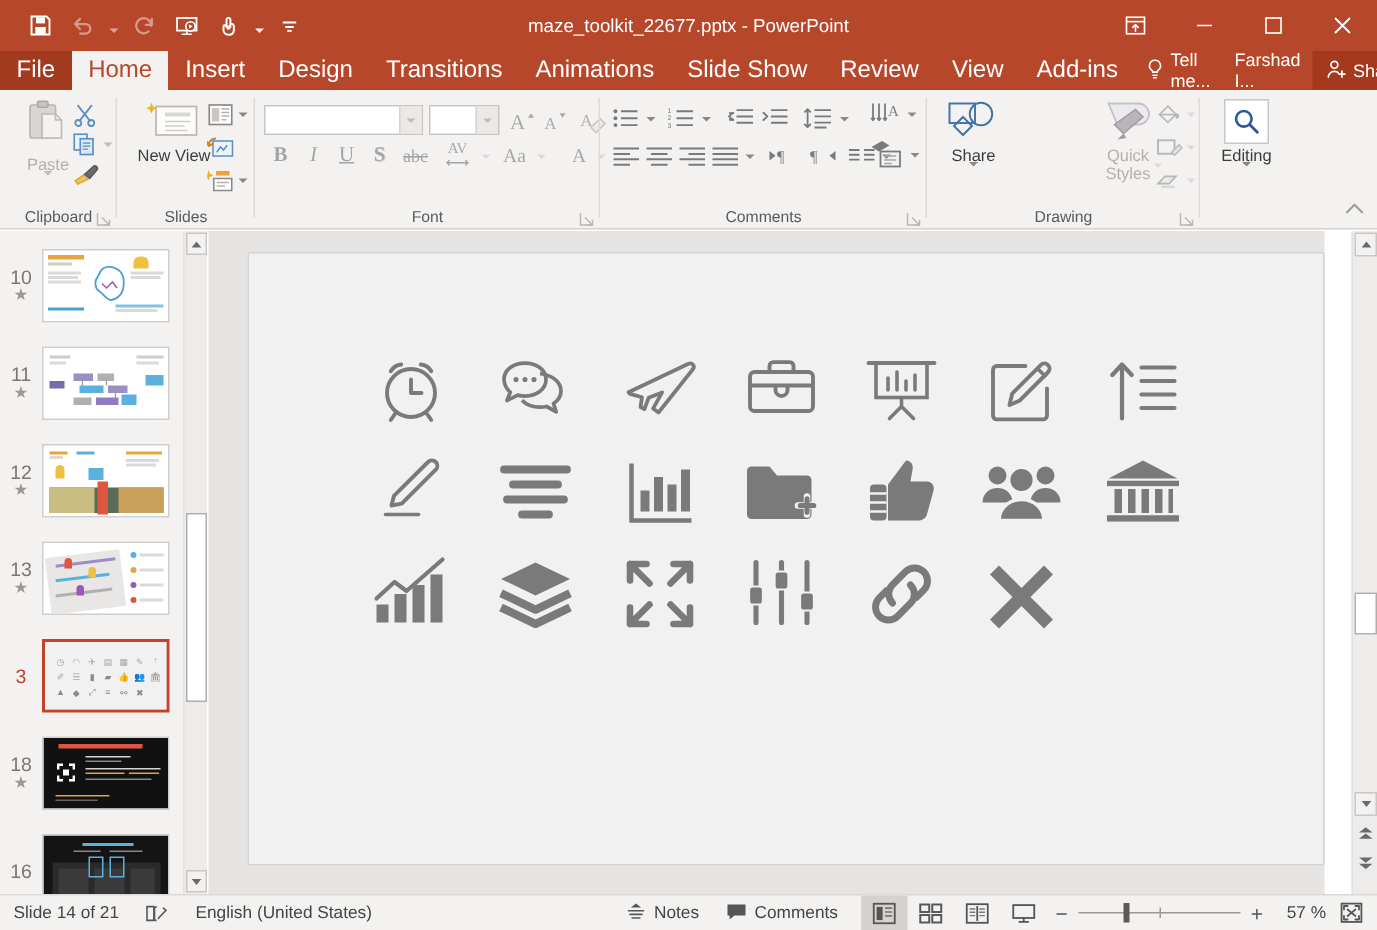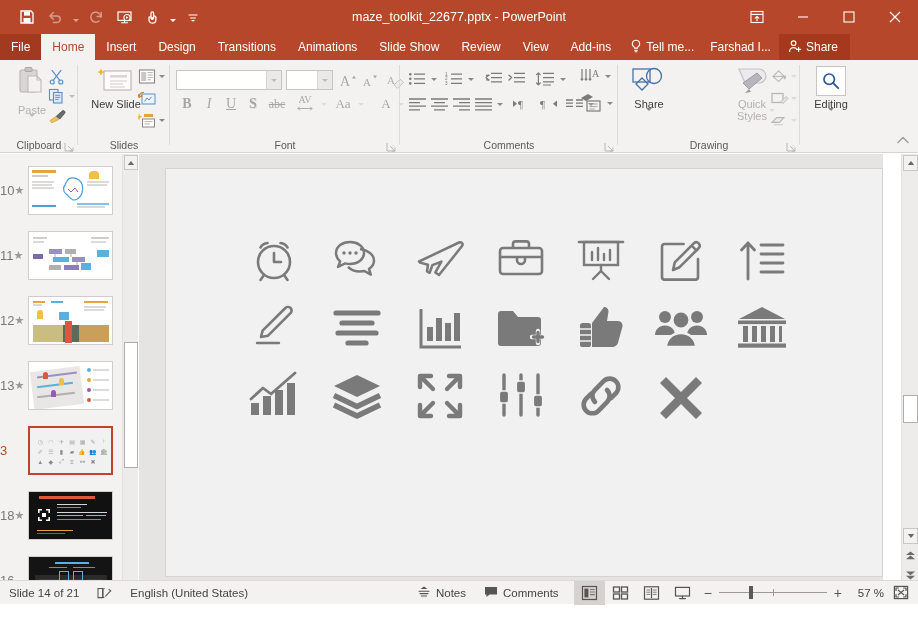--- a/index.html
+++ b/index.html
@@ -37,21 +37,21 @@
   .wincontrols { position: absolute; right: 0; top: 0; height: 34px; display: flex; }
   .wc { width: 46px; height: 34px; display: flex; align-items: center; justify-content: center; cursor: pointer; }
 
   
   .tabbar {
     position: absolute; top: 34px; left: 0; width: 918px; height: 26px;
     background: #b7472a; display: flex; align-items: flex-end;
   }
   .tab {
     height: 26px; padding: 0 11px; display: flex; align-items: center;
-    font-size: 12px; color: #fff; cursor: pointer; white-space: nowrap; margin-top: 40px;
+    font-size: 16px; color: #fff; cursor: pointer; white-space: nowrap; margin-top: 40px;
   }
   .tab.active { background: #f3f2f1; color: #b7472a; }
   .tab.file { background: #a23a1f; }
   .tellme { display: flex; align-items: center; gap: 4px; padding: 0 8px; height: 26px; font-size: 12px; color: #fff; cursor: pointer; }
   .share-btn {
     height: 26px; display: flex; align-items: center; gap: 4px; padding: 0 12px 0 9px;
     background: #a4391d; font-size: 12px; color: #fff; cursor: pointer;
   }
 
   
@@ -95,21 +95,21 @@
   .tiny-caret.dim { border-top-color: #bfbcb9; }
 
   .collapse-ribbon { position: absolute; right: 8px; bottom: 3px; cursor: pointer; opacity: 0.6; }
 
   
   .thumbpane {
     position: absolute; top: 154px; left: 0; width: 122px; height: 442px;
     background: #f3f2f1; overflow: hidden;
   }
   .thumb-row { position: absolute; left: 0; width: 122px; height: 65px; display: flex; align-items: center; }
-  .thumb-meta { width: 28px; display: flex; flex-direction: row; align-items: center; }
+  .thumb-meta { width: 28px; display: flex; flex-direction: column; align-items: center; }
   .thumb-num { font-size: 13px; color: #7a7875; line-height: 14px; }
   .thumb-num.sel { color: #c0432a; }
   .thumb-star { font-size: 11px; color: #9b9896; line-height: 11px; }
   .thumb-frame {
     width: 85px; height: 49px; background: #fff; border: 1px solid #d0cecc;
     position: relative; overflow: hidden; cursor: pointer;
   }
   .thumb-frame.sel { border: 2px solid #c0432a; }
 
   .tb-scroll {
@@ -149,21 +149,21 @@
     display: flex; align-items: center; justify-content: center; cursor: pointer;
   }
   .rs-thumb {
     position: absolute; left: 1px; width: 15px; height: 28px;
     background: #ffffff; border: 1px solid #b0aeac; cursor: pointer;
   }
   .rs-nav { position: absolute; left: 2px; width: 13px; height: 14px; display: flex; align-items: center; justify-content: center; cursor: pointer; }
 
   
   .statusbar {
-    position: absolute; bottom: 16px; left: 0; width: 918px; height: 24px;
+    position: absolute; bottom: 0; left: 0; width: 918px; height: 24px;
     background: #f3f2f1; border-top: 1px solid #ddd9d6;
     display: flex; align-items: center; font-size: 11.5px; color: #444; justify-content: flex-end;
   }
   .sb-item { display: flex; align-items: center; gap: 5px; padding: 0 9px; height: 24px; cursor: pointer; }
   .sb-item.static { cursor: default; }
   .sb-spacer { flex: 1; }
   .view-btn {
     width: 31px; height: 24px; display: flex; align-items: center; justify-content: center; cursor: pointer;
   }
   .view-btn.active { background: #d5d2cf; }
@@ -337,21 +337,21 @@
     </div>
 
     <div class="rgroup" style="left:78px; width:92px;">
       <div class="lbtn" style="left:12px; top:6px; width:52px;">
         <svg width="40" height="30" viewBox="0 0 40 30">
           <rect x="8" y="5" width="27" height="19" fill="#fdfcfb" stroke="#b8b5b2" stroke-width="1.1"></rect>
           <rect x="14" y="9" width="17" height="2.6" fill="#d9d6d3"></rect>
           <path d="M14 15h17M14 18h13M14 21h15" stroke="#d0cdca" stroke-width="1.1"></path>
           <path d="M5 2.5l1.1 2.6L8.7 6l-2.6 1.1L5 9.7 3.9 7.1 1.3 6l2.6-.9z" fill="#f0b323"></path>
         </svg>
-        <span class="lbl">New Slide</span>
+        <span class="lbl">New View</span>
       </div>
       <div class="sbtn" style="left:58px; top:6px; width:21px; height:20px;">
         <svg width="18" height="17" viewBox="0 0 18 17">
             <rect x="1.5" y="2" width="15" height="13" fill="#fff" stroke="#8a8886" stroke-width="1.1"></rect>
             <rect x="3.2" y="4" width="5" height="9" fill="#c9c6c3"></rect>
             <path d="M9.6 4.6h5.2M9.6 7h5.2M9.6 9.4h5.2M9.6 11.8h3.4" stroke="#b5b2af" stroke-width="1"></path>
           </svg>
       </div>
       <div class="sbtn" style="left:78px; top:6px; width:11px; height:20px;">
           <span class="tiny-caret"></span>

